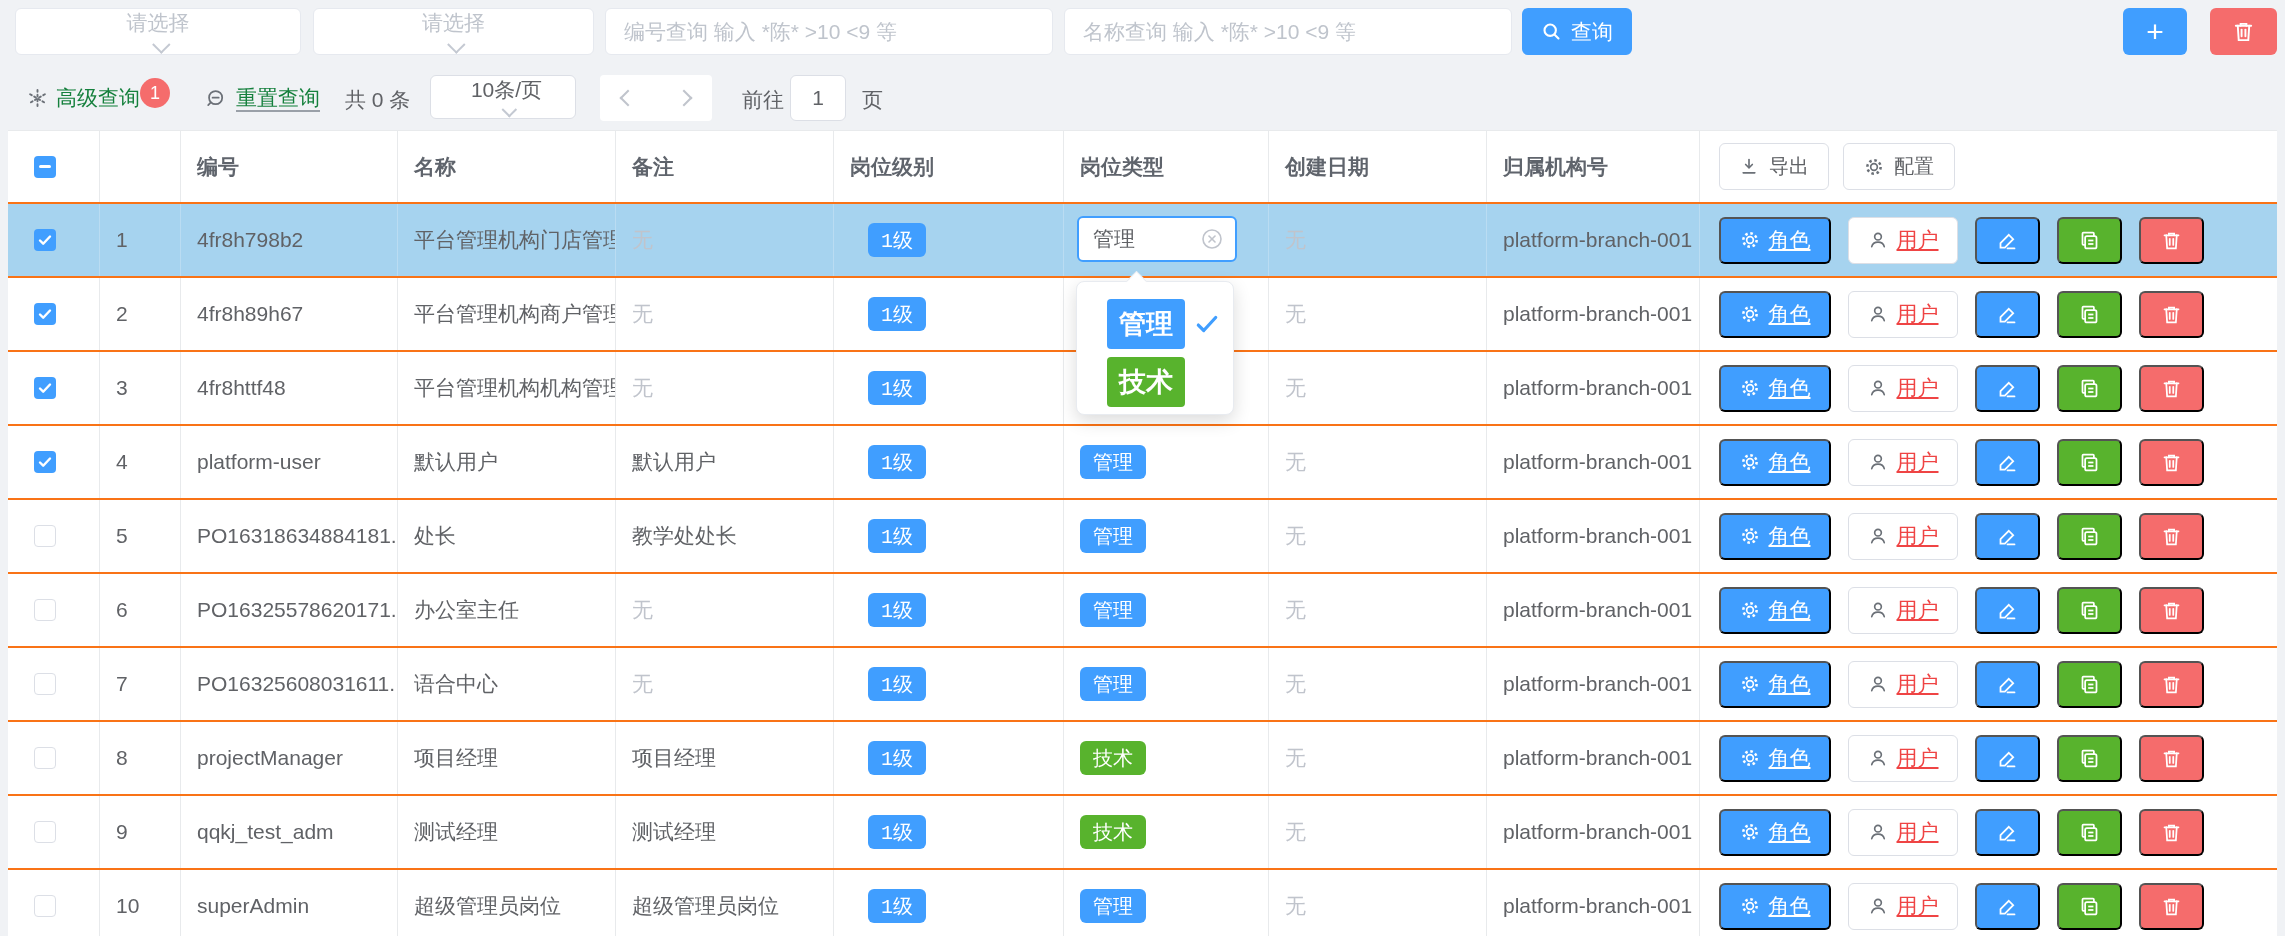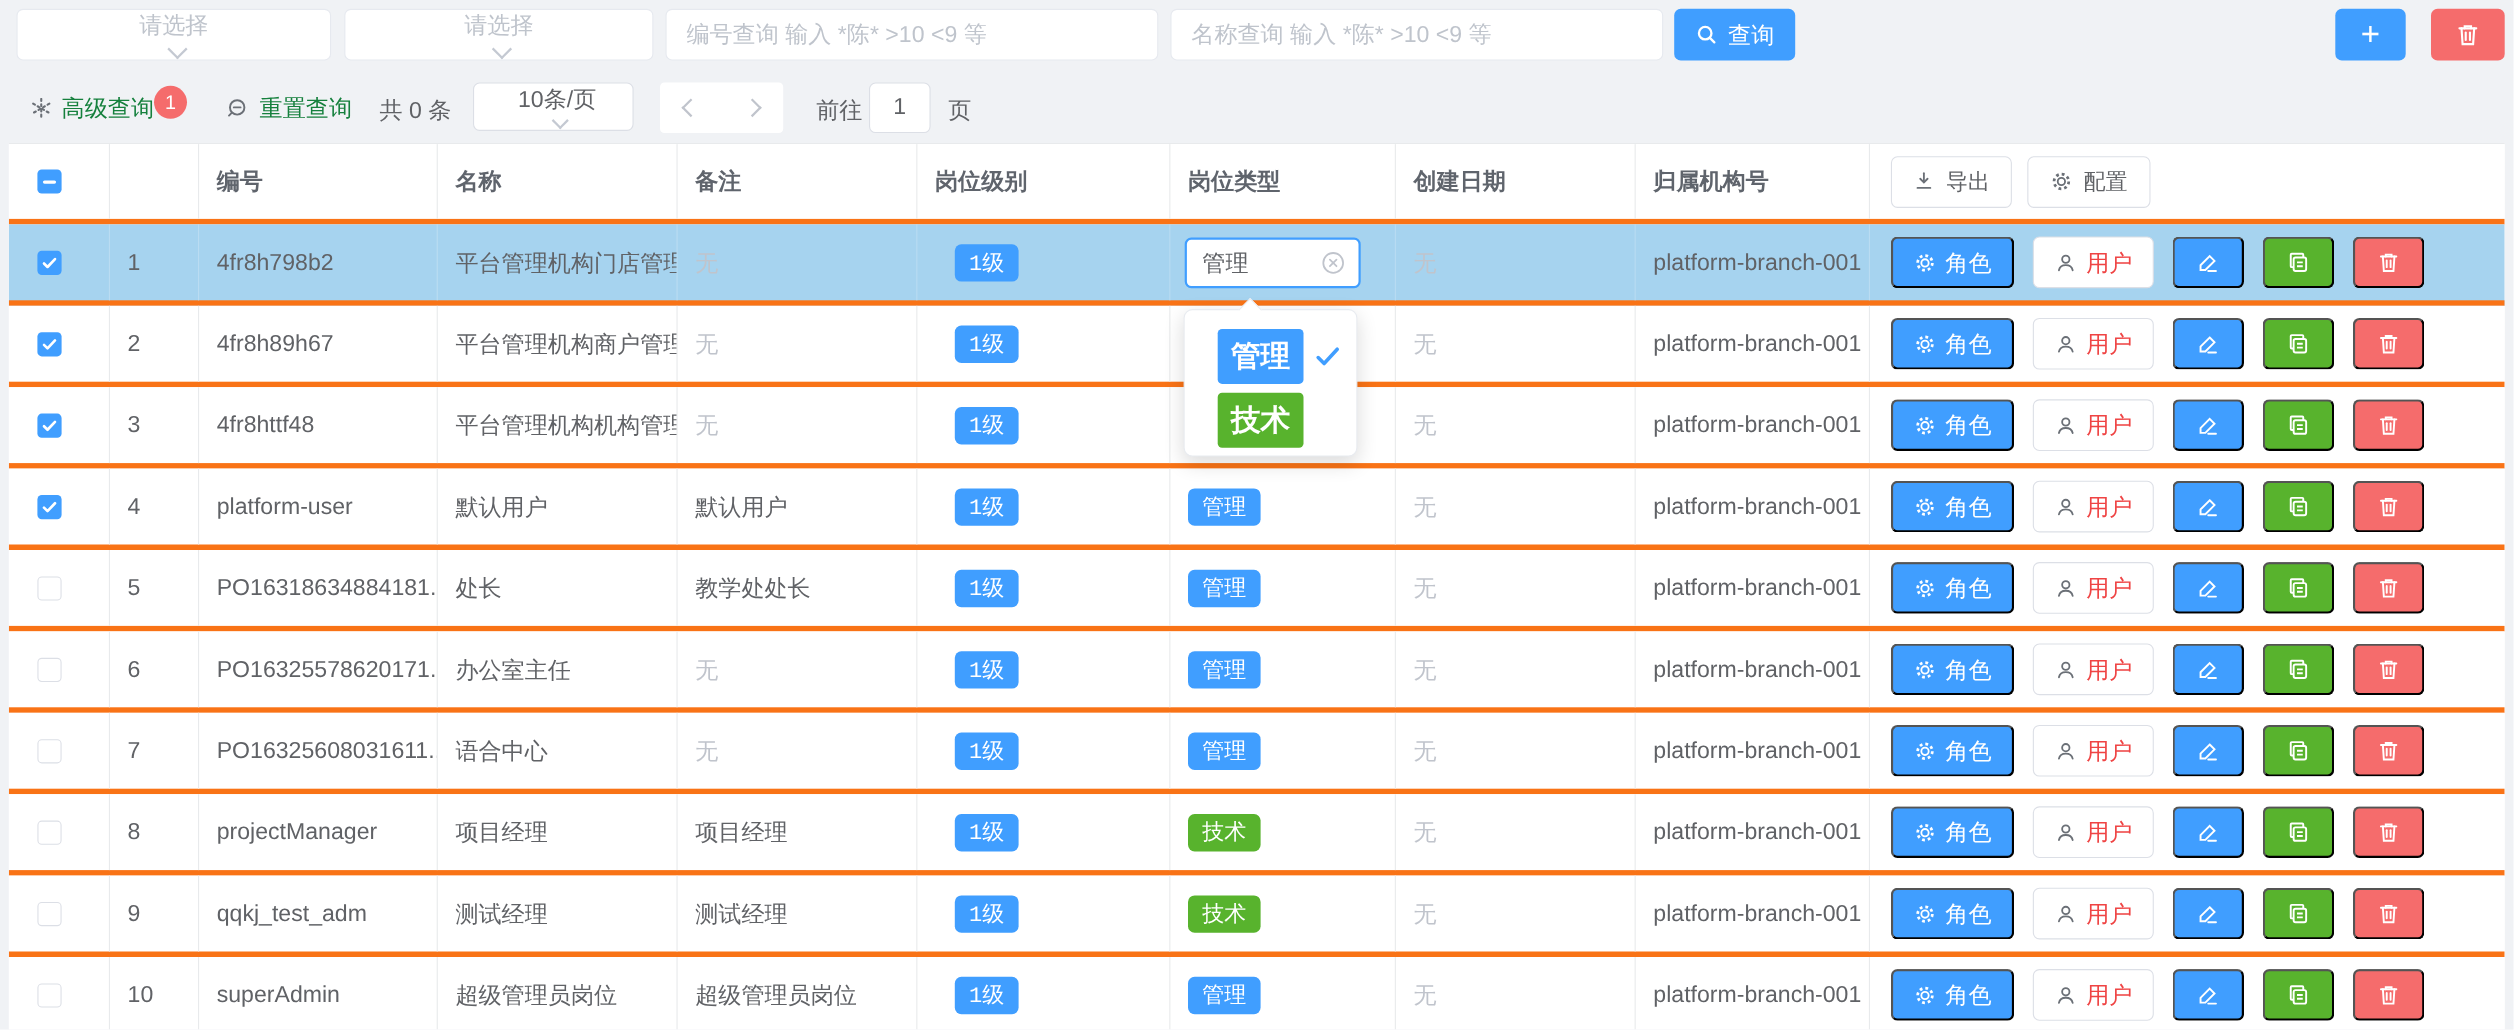--- a/index.html
+++ b/index.html
@@ -24,31 +24,31 @@
   .inp input::placeholder { color:#bfc4cc; }
   .btn { display:flex; align-items:center; justify-content:center; border-radius:6px; cursor:pointer; border:none; font-family:inherit; }
   .btn-primary { background:#409eff; color:#fff; font-size:21px; }
   .btn-danger  { background:#f56c6c; color:#fff; }
   .btn svg { flex:0 0 auto; }
 
   
   .tb2-label { font-size:21px; color:#15803d; display:flex; align-items:center; gap:9px; cursor:pointer; }
   .badge { width:30px; height:30px; border-radius:50%; background:#f56c6c; color:#fff;
            font-size:18px; display:flex; align-items:center; justify-content:center; }
-  .underline { text-underline-offset:5px; text-decoration-color:#9aa0a8; }
+  .underline { text-decoration:underline; text-underline-offset:5px; text-decoration-color:#9aa0a8; }
   .pager { background:#fff; border-radius:4px; display:flex; align-items:center; justify-content:space-around; }
   .pchev { width:12px; height:12px; border-left:2px solid #c0c4cc; border-bottom:2px solid #c0c4cc; }
   .pchev.left  { transform:rotate(45deg); }
   .pchev.right { transform:rotate(225deg); }
   .goto-input { background:#fff; border:1px solid #dcdfe6; border-radius:6px; text-align:center; font-size:21px; color:#606266; outline:none; font-family:inherit; }
 
   
   .table-wrap { position:absolute; left:8px; top:130px; width:2269px; height:806px;
                 background:#fff; border-top:1px solid #e8eaec; overflow:hidden; }
-  .trow { display:flex; width:2269px; height:74px; border-bottom:5px solid #f97316; background:#fff; }
+  .trow { display:flex; width:2269px; height:74px; border-bottom:2px solid #f97316; background:#fff; }
   .thead { height:73px; font-weight:700; color:#5f646c; }
   .cell { height:100%; border-right:1px solid #e8eaec; display:flex; align-items:center;
           padding-left:16px; overflow:hidden; white-space:nowrap; font-size:21px; }
   .c1{width:92px; padding-left:26px;} .c2{width:81px;} .c3{width:217px;} .c4{width:218px;}
   .c5{width:218px;} .c6{width:230px;} .c7{width:205px;} .c8{width:218px;} .c9{width:213px;}
   .c10{width:577px; border-right:none; padding-left:19px; gap:17px;}
   .row-selected { background:#a6d3ef; }
   .row-selected .cell { border-right-color:#badcf2; }
   .muted { color:#c0c4cc; }
 
@@ -56,21 +56,21 @@
   .checkbox.checked { background:#409eff; }
   .checkbox.unchecked { background:#fff; border:1px solid #dcdfe6; }
   .checkbox.indeterminate { background:#409eff; position:relative; }
   .checkbox.indeterminate::after { content:""; width:12px; height:3px; background:#fff; border-radius:2px; }
 
   .tag { display:inline-flex; align-items:center; justify-content:center; height:34px;
          padding:0 13px; border-radius:6px; color:#fff; font-size:20px; }
   .tag-blue { background:#409eff; } .tag-green { background:#58b32d; }
   .tag-level { background:#409eff; margin-left:18px;font-family:Liberation Mono, monospace; }
 
-  .abtn { height:47px; border-radius:6px; display:flex; align-items:center; justify-content:center; gap:9px; font-size:21px; cursor:pointer; flex:0 0 auto; }
+  .abtn { height:47px; border-radius:6px; display:flex; align-items:center; justify-content:center; gap:9px; font-size:21px; cursor:pointer; flex:0 0 auto;text-decoration:underline; }
   .abtn-role { width:112px; background:#409eff; color:#fff; }
   .abtn-user { width:110px; background:#fff; border:1px solid #dcdfe6; color:#ef4444; }
   .abtn-ico  { width:65px; color:#fff; }
   .abtn-edit { background:#409eff; } .abtn-copy { background:#58b32d; } .abtn-del { background:#f56c6c; }
   .hbtn { height:47px; border-radius:6px; background:#fff; border:1px solid #dcdfe6; color:#606266;
           display:flex; align-items:center; justify-content:center; gap:10px; font-size:20px; font-weight:400; cursor:pointer; }
 
   
   .type-select { position:absolute; left:1077px; top:216px; width:160px; height:46px; z-index:5;
                  background:#fff; border:2px solid #409eff; border-radius:6px;

